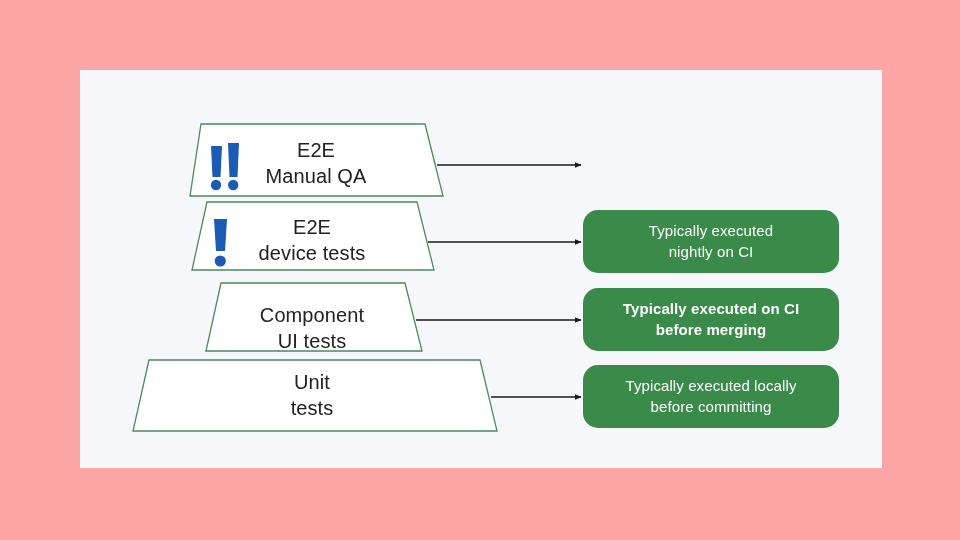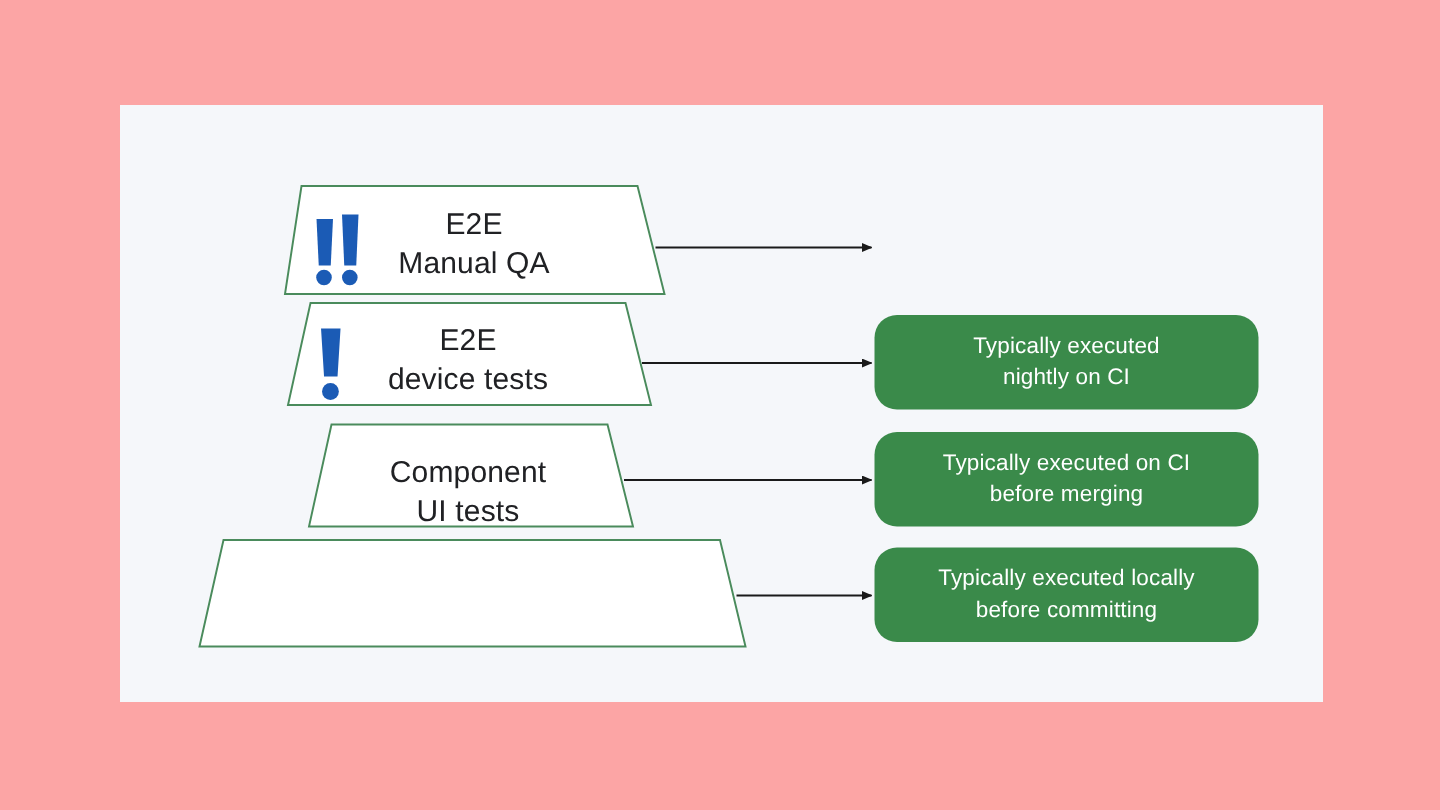--- a/index.html
+++ b/index.html
@@ -68,21 +68,21 @@
   .callout-text {
     color: #ffffff;
     font-size: 15px;
     line-height: 1.35;
     text-align: center;
     white-space: pre-line;
     letter-spacing: 0.1px;
   }
   #callout1 { top: 133px; }
   #callout2 { top: 210px; }
-  #callout3 { top: 288px; }
+  #callout3 { top: 288px; font-weight: bold; }
   #callout4 { top: 365px; border-radius: 15px; }
 </style>
 </head>
 <body>
 
 <div id="slide">
 
   <div id="panel"></div>
 
   <svg id="pyramid" viewBox="0 0 960 540">
@@ -116,20 +116,22 @@
     <line x1="416" y1="320" x2="581" y2="320" stroke="#1a1a1a" stroke-width="1.3" marker-end="url(#arrowhead)"></line>
     <line x1="491" y1="397" x2="581" y2="397" stroke="#1a1a1a" stroke-width="1.3" marker-end="url(#arrowhead)"></line>
   </svg>
 
   <div class="tier-label tier1-label">E2E
 Manual QA</div>
   <div class="tier-label tier2-label">E2E
 device tests</div>
   <div class="tier-label tier3-label">Component
 UI tests</div>
+  <div class="tier-label tier4-label">Unit
+tests</div>
 
   <div class="callout" id="callout2">
     <span class="callout-text">Typically executed
 nightly on CI</span>
   </div>
   <div class="callout" id="callout3">
     <span class="callout-text">Typically executed on CI
 before merging</span>
   </div>
   <div class="callout" id="callout4">

